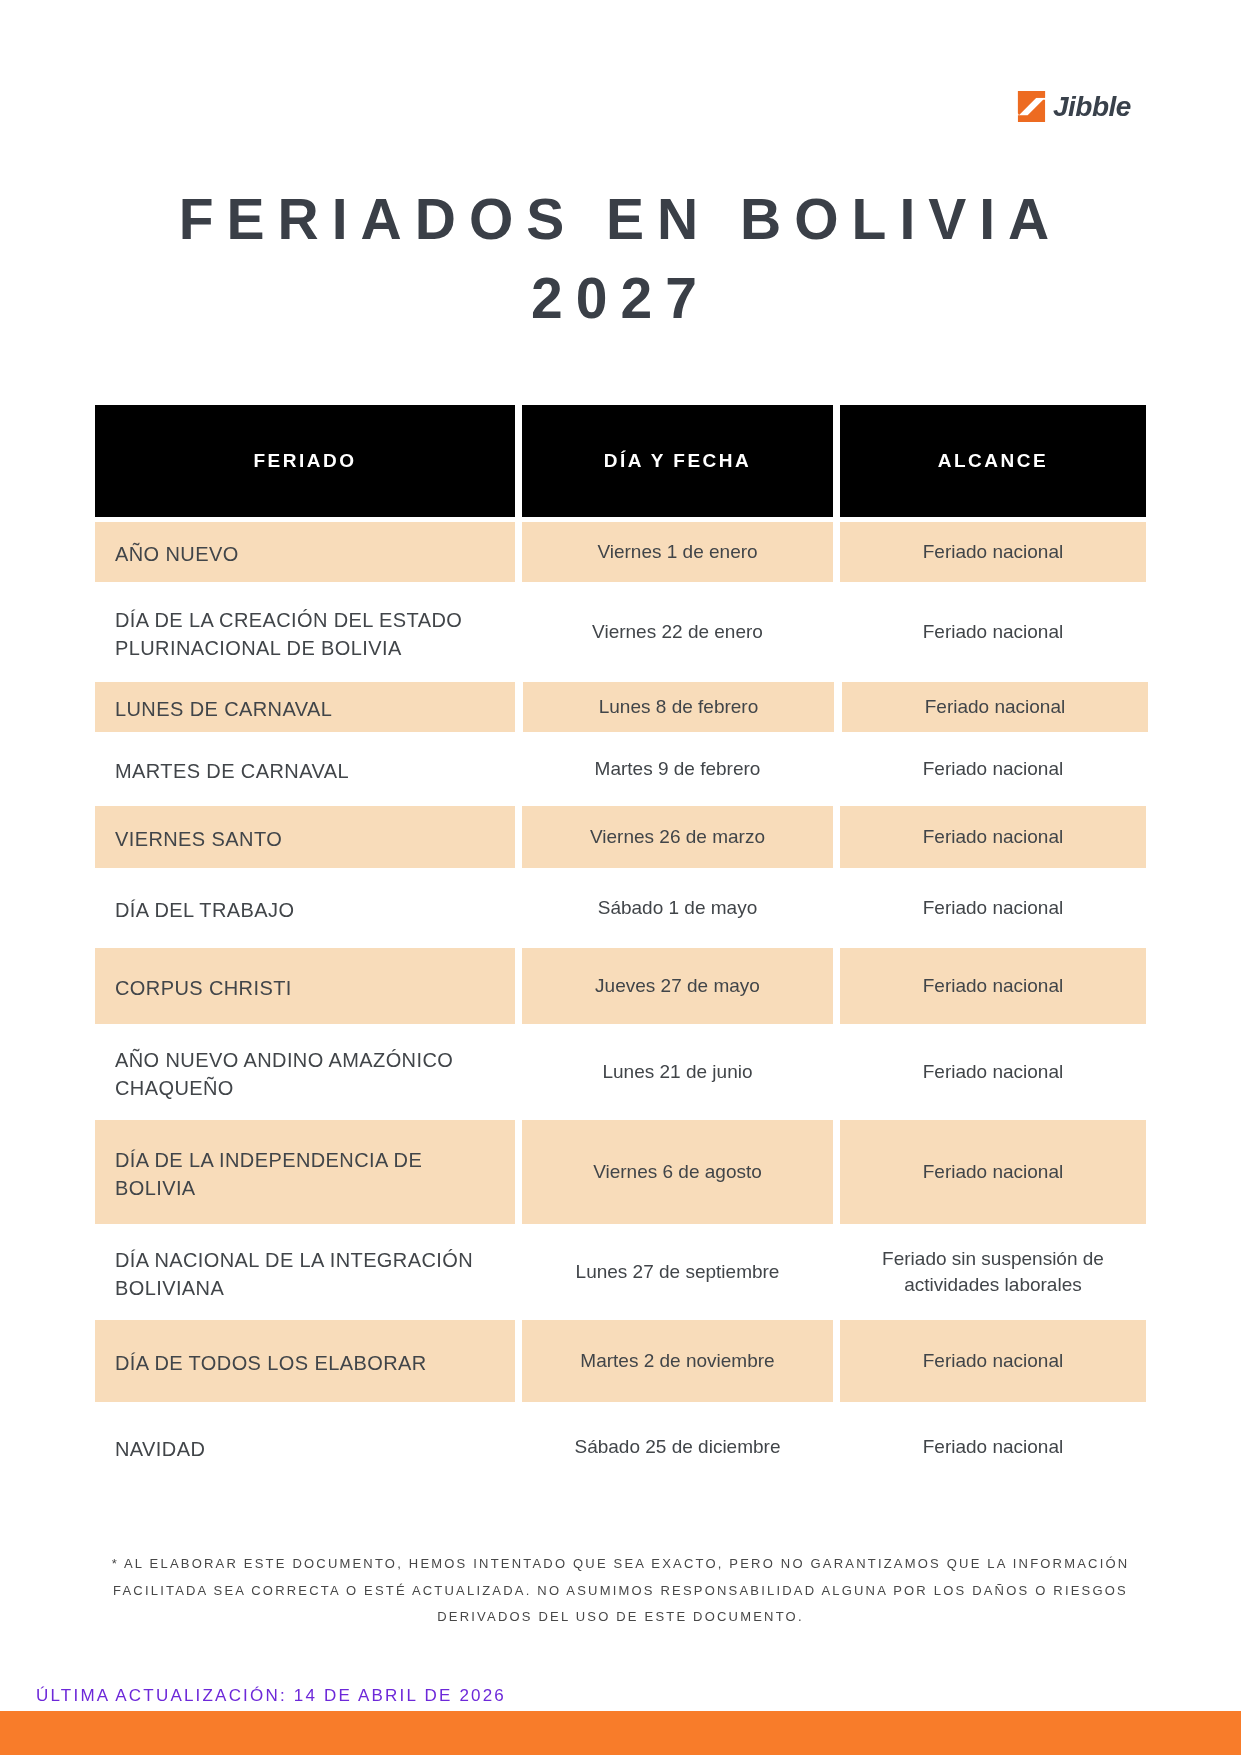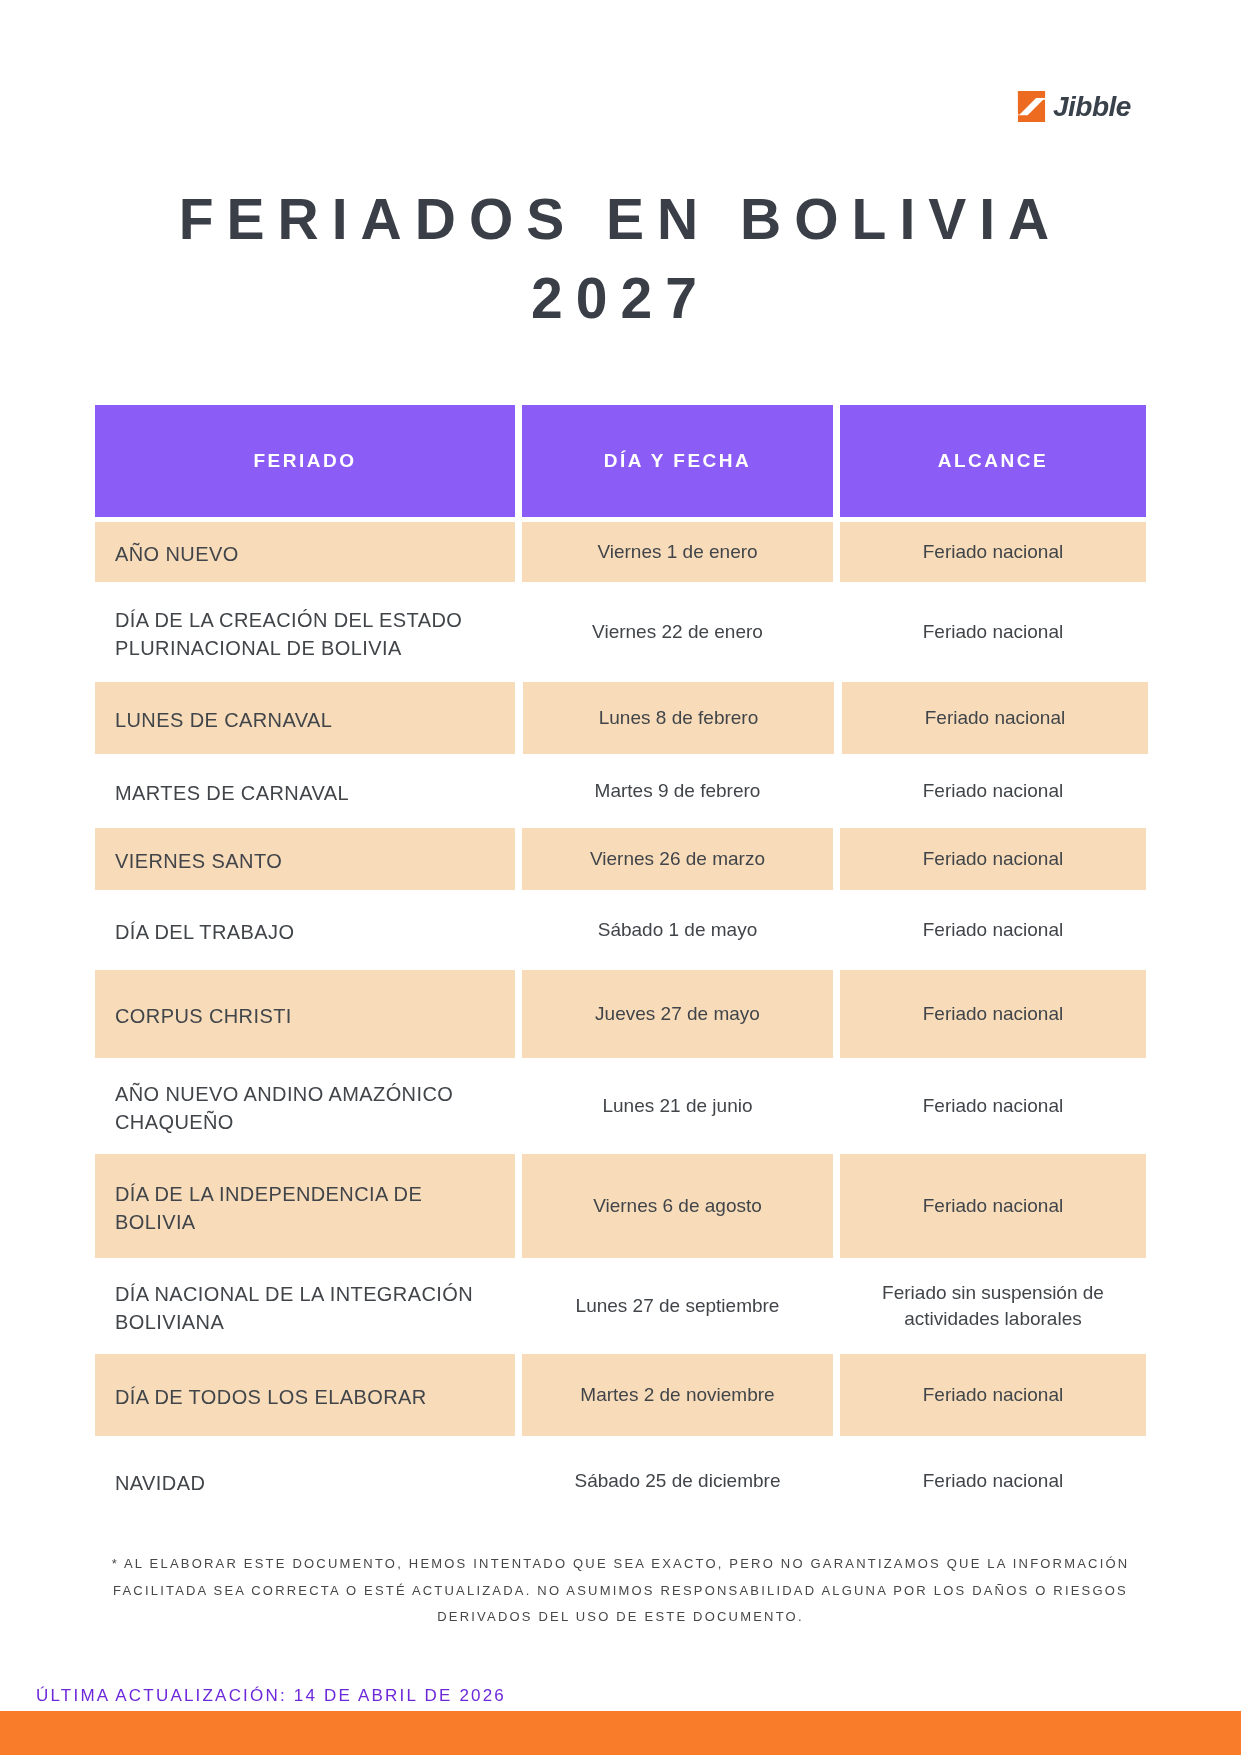--- a/index.html
+++ b/index.html
@@ -39,41 +39,41 @@
   }
   .trow {
     display:grid;
     grid-template-columns:420px 311px 306px;
     column-gap:7px;
     flex:none;
   }
   .holiday-table > :nth-child(1)  { height:112px; }
   .holiday-table > :nth-child(2)  { height:60px; }
   .holiday-table > :nth-child(3)  { height:90px; }
-  .holiday-table > :nth-child(4)  { height:72px;gap:8px; }
+  .holiday-table > :nth-child(4)  { height:50px;gap:8px; }
   .holiday-table > :nth-child(5)  { height:64px; }
   .holiday-table > :nth-child(6)  { height:62px; }
   .holiday-table > :nth-child(7)  { height:70px; }
-  .holiday-table > :nth-child(8)  { height:88px; }
+  .holiday-table > :nth-child(8)  { height:76px; }
   .holiday-table > :nth-child(9)  { height:86px; }
   .holiday-table > :nth-child(10) { height:104px; }
   .holiday-table > :nth-child(11) { height:86px; }
   .holiday-table > :nth-child(12) { height:82px; }
   .holiday-table > :nth-child(13) { height:80px; }
 
   .cell {
     display:flex; align-items:center;
     color:#414549; font-size:19px; line-height:26px;
   }
   .cell.name  { justify-content:flex-start; padding:4px 30px 0 20px;
                 font-size:20px; letter-spacing:0.4px; line-height:28px; }
   .cell.date, .cell.scope { justify-content:center; text-align:center; padding:0 2px; }
 
   .trow.header .cell {
-    background:#8b5cf6;
+    background:#000000;
     color:#ffffff; font-weight:bold; font-size:19px;
     letter-spacing:2.5px; justify-content:center; text-align:center; padding:0;
   }
   
   .holiday-table > .trow:nth-child(even) .cell { background:#f8dcba; }
 
   
   .disclaimer {
     position:absolute; top:1551px; left:50%; transform:translateX(-50%);
     width:1030px;

